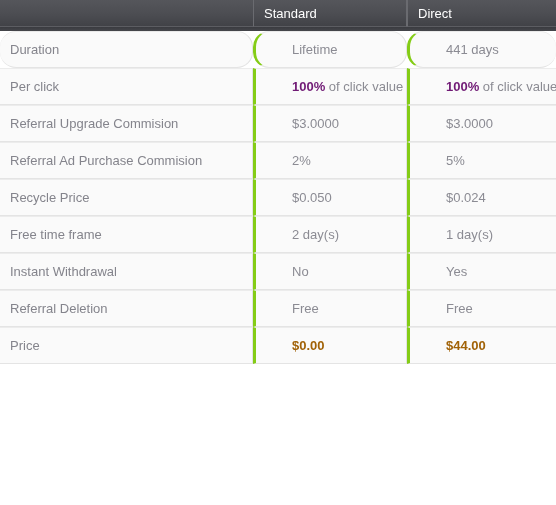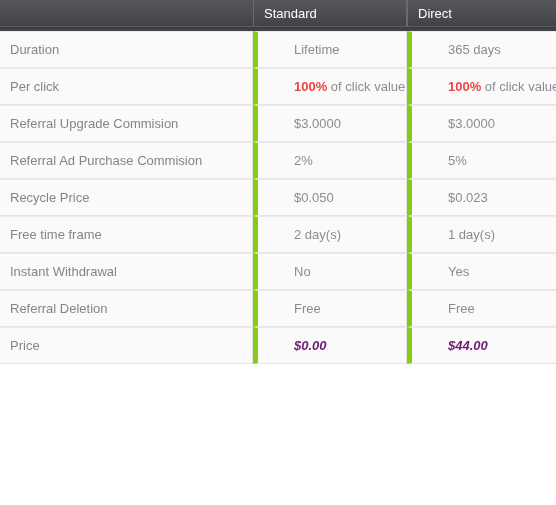--- a/index.html
+++ b/index.html
@@ -76,42 +76,42 @@
     font-size: 13px;
     line-height: 16px;
     white-space: nowrap;
     overflow: hidden;
   }
   tbody td.feature-cell {
     border-left: none;
     color: #84848c;
   }
   tbody td.val-cell {
-    border-left: 5px solid #84cc16;
+    border-left: 3px solid #84cc16;
     padding-left: 36px;
   }
   tbody td.val-premium {
     border-right: none;
   }
   tbody tr td {
     border-top: 1px solid #ececec;
     border-bottom: 1px solid #e4e4e4;
   }
   tbody tr:first-child td {
     border-top: 1px solid #e9e9e9;
+    border-radius: 16px;
   }
 
   .hl {
-    color: #ef4444;
+    color: #701a75;
     font-weight: bold;
   }
   .price-val {
-    color: #701a75;
+    color: #a16207;
     font-weight: bold;
-    font-style: italic;
   }
 </style>
 </head>
 <body>
 
 <div class="comparison-wrap">
   <table class="compare">
     <colgroup>
       <col class="c-feature">
       <col class="c-standard">
@@ -126,41 +126,41 @@
       <tr class="head-shadow">
         <th></th>
         <th></th>
         <th></th>
       </tr>
     </thead>
     <tbody id="table-body">
         <tr>
           <td class="feature-cell">Duration</td>
           <td class="val-cell"><span>Lifetime</span></td>
-          <td class="val-cell val-premium"><span>365 days</span></td>
+          <td class="val-cell val-premium"><span>441 days</span></td>
         </tr>
         <tr>
           <td class="feature-cell">Per click</td>
           <td class="val-cell"><span class="hl">100%</span><span> of click value</span></td>
           <td class="val-cell val-premium"><span class="hl">100%</span><span> of click value</span></td>
         </tr>
         <tr>
           <td class="feature-cell">Referral Upgrade Commision</td>
           <td class="val-cell"><span>$3.0000</span></td>
           <td class="val-cell val-premium"><span>$3.0000</span></td>
         </tr>
         <tr>
           <td class="feature-cell">Referral Ad Purchase Commision</td>
           <td class="val-cell"><span>2%</span></td>
           <td class="val-cell val-premium"><span>5%</span></td>
         </tr>
         <tr>
           <td class="feature-cell">Recycle Price</td>
           <td class="val-cell"><span>$0.050</span></td>
-          <td class="val-cell val-premium"><span>$0.023</span></td>
+          <td class="val-cell val-premium"><span>$0.024</span></td>
         </tr>
         <tr>
           <td class="feature-cell">Free time frame</td>
           <td class="val-cell"><span>2 day(s)</span></td>
           <td class="val-cell val-premium"><span>1 day(s)</span></td>
         </tr>
         <tr>
           <td class="feature-cell">Instant Withdrawal</td>
           <td class="val-cell"><span>No</span></td>
           <td class="val-cell val-premium"><span>Yes</span></td>

